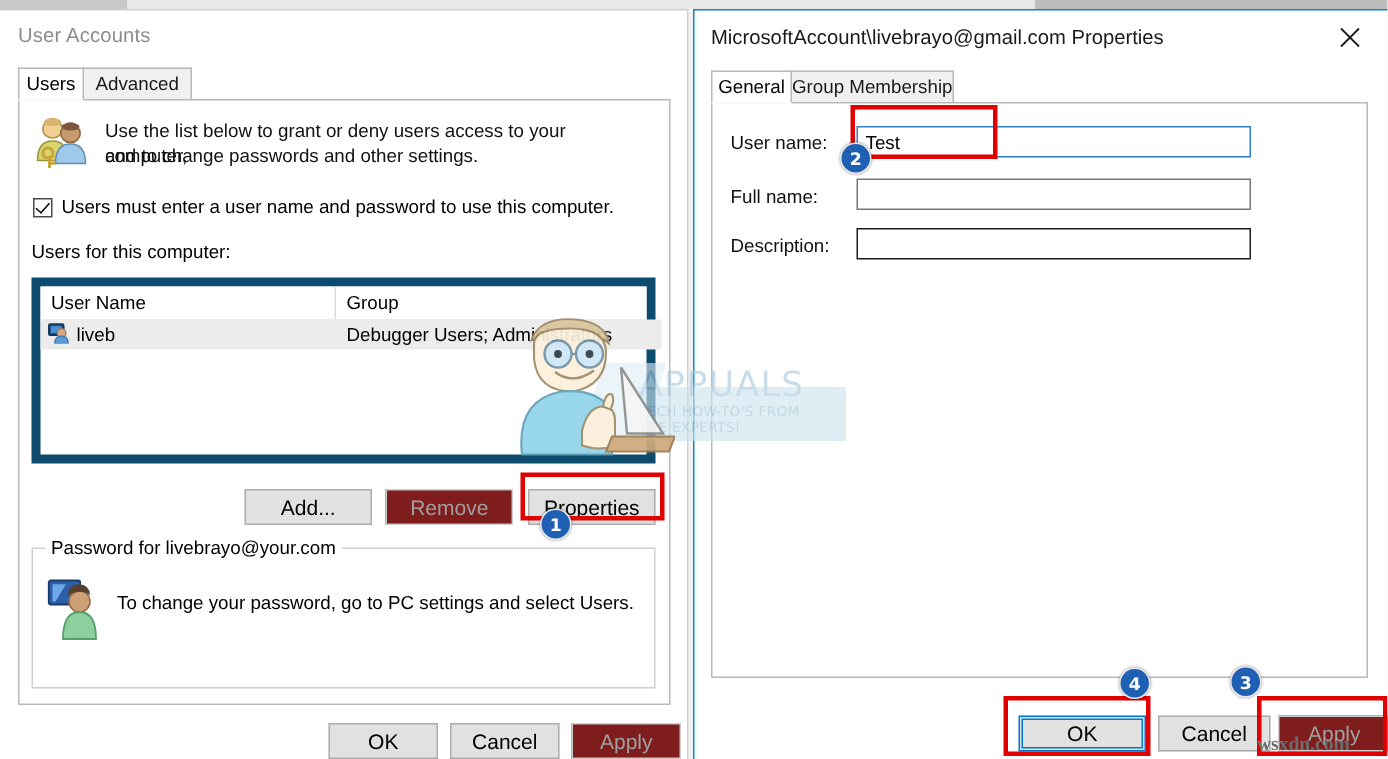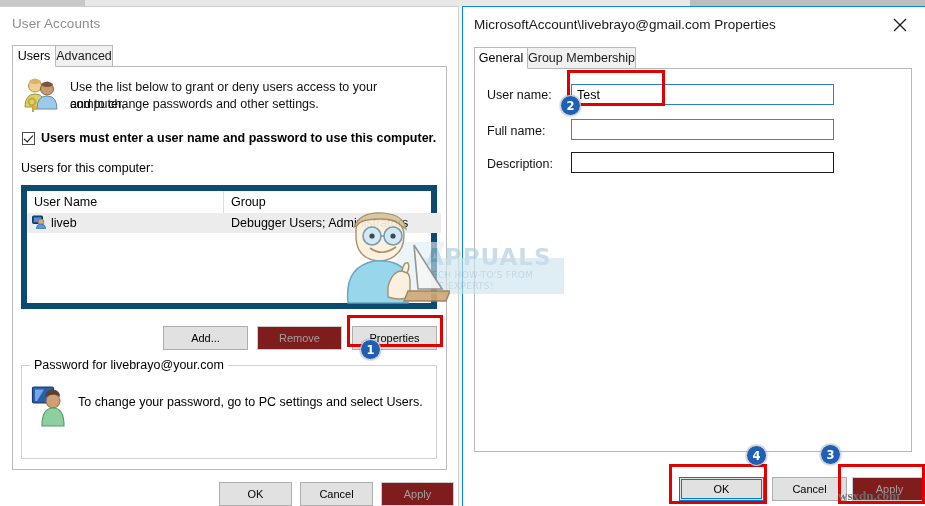--- a/index.html
+++ b/index.html
@@ -36,21 +36,21 @@
   .tab{
     position:absolute;top:0;height:22px;box-sizing:border-box;
     display:flex;align-items:center;justify-content:center;
     font-size:12.5px;padding:0 9px;white-space:nowrap;
   }
   .tab.inactive{background:#f0f0f0;border:1px solid #b9b9b9;color:#1a1a1a;}
   .tab.active{background:#ffffff;border:1px solid #b9b9b9;border-bottom:1px solid #ffffff;color:#000;z-index:3;}
 
   #left-tabs{left:12px;top:38px;width:435px;height:22px;}
   #tab-users{left:0;width:44px;}
-  #tab-advanced{left:43px;width:58px;}
+  #tab-advanced{left:43px;width:73px;}
 
   #left-panel{
     left:12px;top:59px;width:435px;height:404px;
     border:1px solid #b9b9b9;background:#ffffff;box-sizing:border-box;
   }
 
   .intro-text{font-size:12.5px;line-height:17px;color:#111;}
 
   
   .cb-box{
@@ -73,21 +73,21 @@
   #lv-col-0{left:0;width:197px;border-right:1px solid #dcdcdc;}
   #lv-col-1{left:197px;width:217px;}
   #lv-row{position:absolute;left:0;top:22px;width:100%;height:20px;}
   #lv-row .cell0{position:absolute;left:0;top:0;width:197px;height:20px;display:flex;align-items:center;padding-left:5px;box-sizing:border-box;background:#ececec;text-align:center;}
   #lv-row .cell1{position:absolute;left:197px;top:0;width:217px;height:20px;display:flex;align-items:center;padding-left:7px;box-sizing:border-box;background:#ececec;}
 
   
   .btn{
     box-sizing:border-box;border:1px solid #adadad;background:#e1e1e1;
     display:flex;align-items:center;justify-content:center;
-    font-size:11px;color:#000;height:24px;cursor:default;
+    font-size:14px;color:#000;height:24px;cursor:default;
   }
   .btn.disabled{color:#a0a0a0;background:#7f1d1d;border-color:#cdcdcd;}
   .btn.focus{border:1px solid #0078d7;outline:1px solid #0078d7;outline-offset:-3px;background:#e1e1e1;}
 
   
   #pw-group{
     left:21px;top:358px;width:416px;height:94px;
     border:1px solid #d0d0d0;box-sizing:border-box;
   }
   #pw-legend{
@@ -133,21 +133,21 @@
   }
 
   
   #wm-appuals{
     left:394px;top:232px;width:175px;height:62px;z-index:30;opacity:.62;
   }
   #wm-appuals .ap-band{
     position:absolute;left:30px;top:26px;width:140px;height:36px;background:#cde5ee;
   }
   #wm-appuals .ap-word{
-    position:absolute;left:32px;top:12px;font-size:23px;font-weight:bold;color:#a8c8dd;
+    position:absolute;left:32px;top:12px;font-size:23px;font-weight:normal;color:#a8c8dd;
     letter-spacing:1px;font-family:"DejaVu Sans",sans-serif;
   }
   #wm-appuals .ap-sub{
     position:absolute;left:32px;top:38px;font-size:9px;color:#9dbfd2;line-height:11px;
     font-family:"DejaVu Sans",sans-serif;letter-spacing:.3px;
   }
   #wm-appuals .ap-slash{
     position:absolute;left:0px;top:10px;width:42px;height:52px;
     background:#dfeef4;transform:skewX(-18deg);
   }
@@ -197,21 +197,21 @@
       <path d="M20 7 Q26 2 32 7 Q32 10 26 10 Q21 10 20 7Z" fill="#7a563a"></path>
       <path d="M16 32 Q16 19 26 19 Q36 19 36 32 Z" fill="#9ec9e8" stroke="#5e8fb4" stroke-width="1"></path>
       <circle cx="11" cy="25" r="3.4" fill="none" stroke="#c9a63a" stroke-width="2"></circle>
       <rect x="11" y="27" width="2" height="8" fill="#c9a63a"></rect>
       <rect x="12" y="31" width="4" height="1.8" fill="#c9a63a"></rect>
     </svg>
   </div>
   <div class="abs intro-text" style="left:70px;top:72px;width:360px;">Use the list below to grant or deny users access to your computer,</div>
   <div class="abs intro-text" style="left:70px;top:89px;width:360px;">and to change passwords and other settings.</div>
 
-  <div class="abs" style="left:22px;top:124px;display:flex;align-items:center;gap:6px;font-weight:bold;">
+  <div class="abs" style="left:22px;top:124px;display:flex;align-items:center;gap:6px;">
     <span class="cb-box"></span>
     <span style="font-size:12.5px;">Users must enter a user name and password to use this computer.</span>
   </div>
 
   <div class="abs" style="left:21px;top:154px;font-size:12.5px;">Users for this computer:</div>
 
   <div class="abs" id="listview">
     <div id="lv-header">
       <div class="lv-col" id="lv-col-0">User Name</div>
       <div class="lv-col" id="lv-col-1">Group</div>

